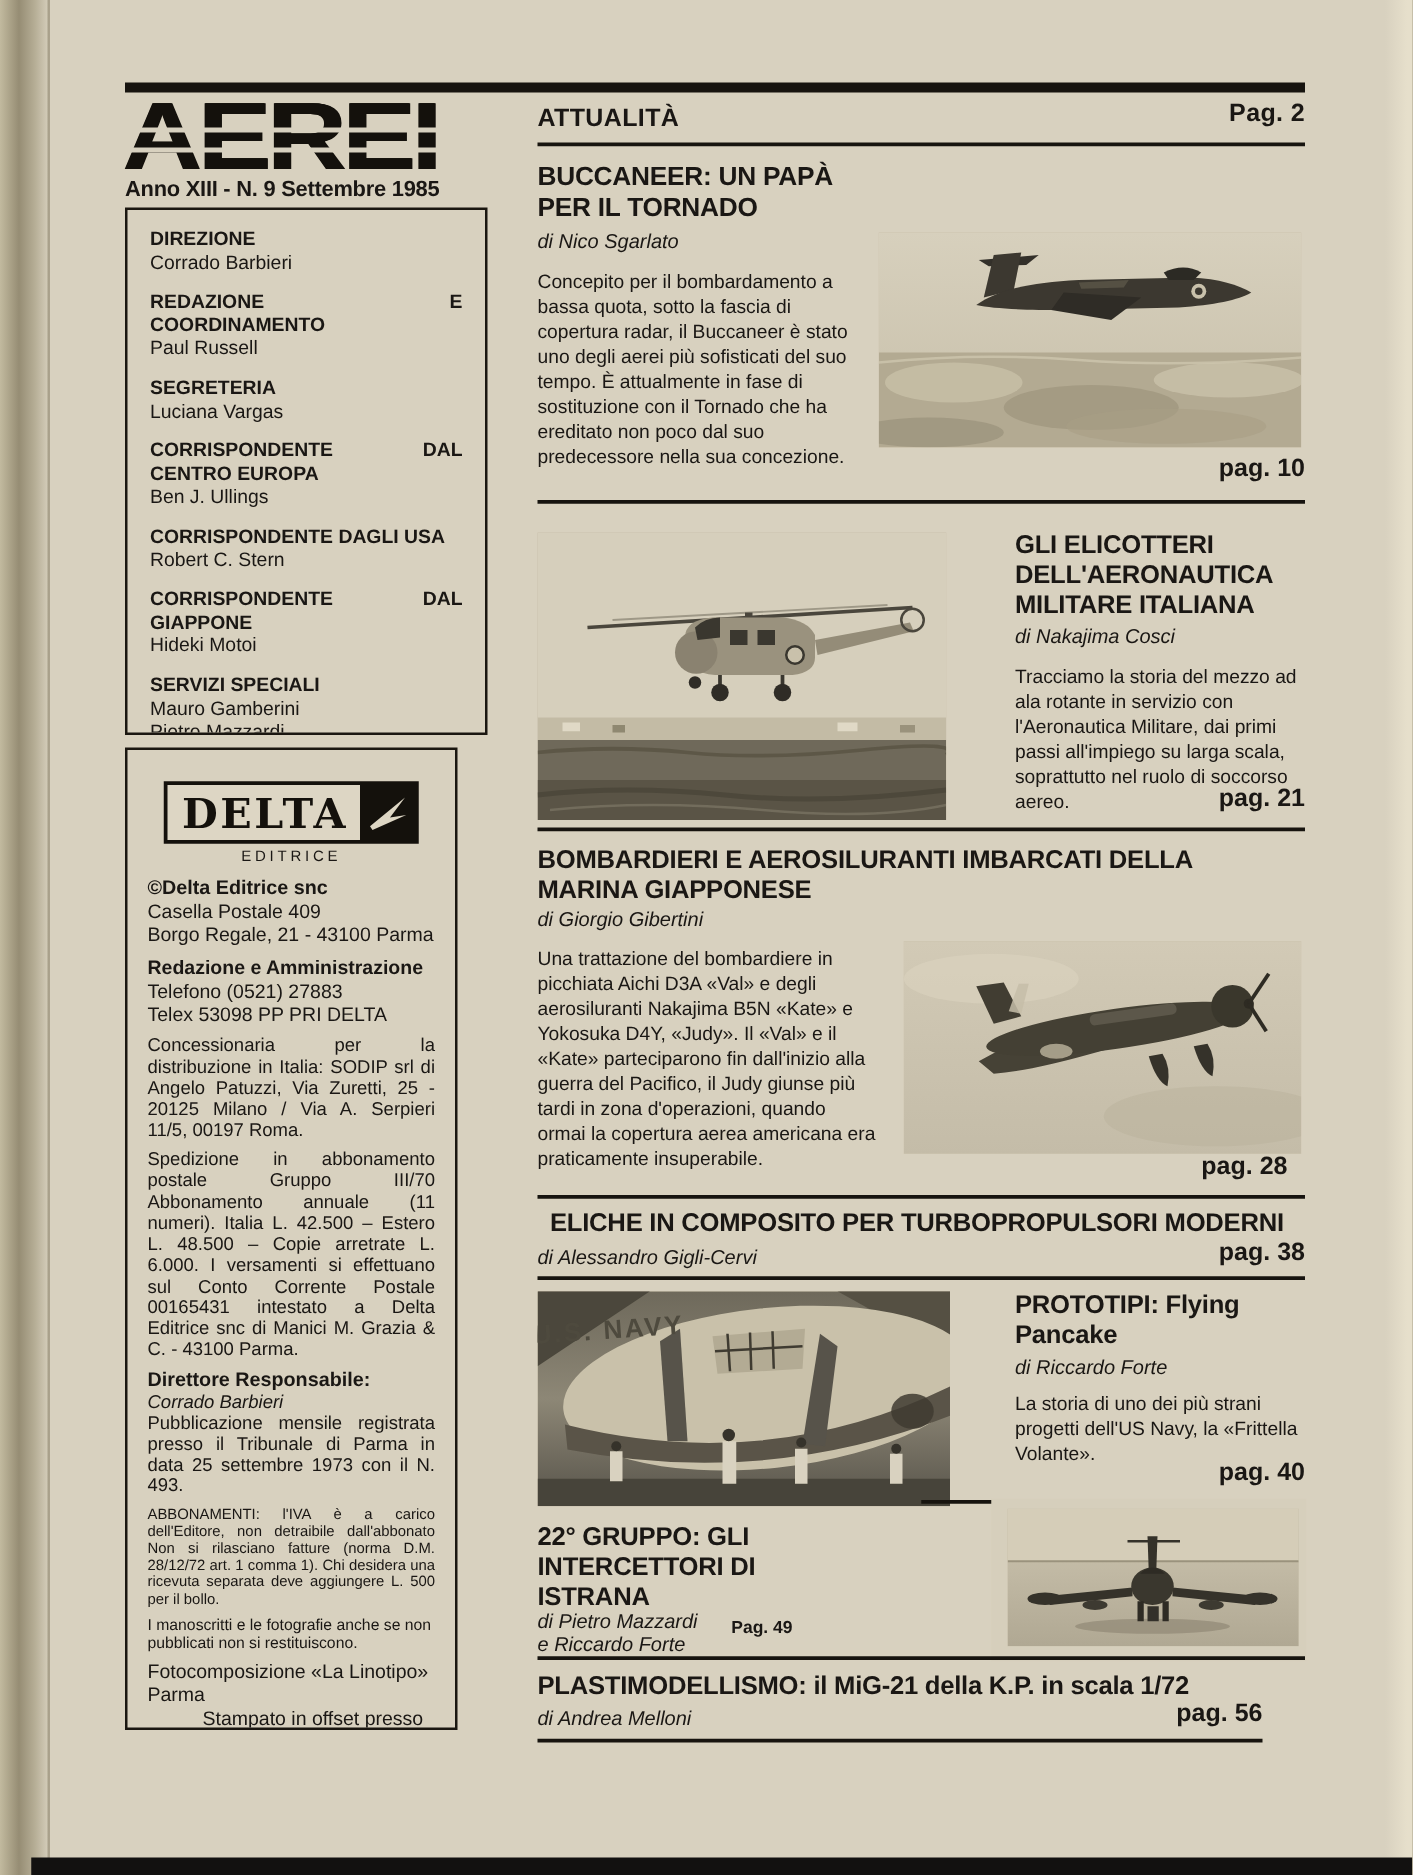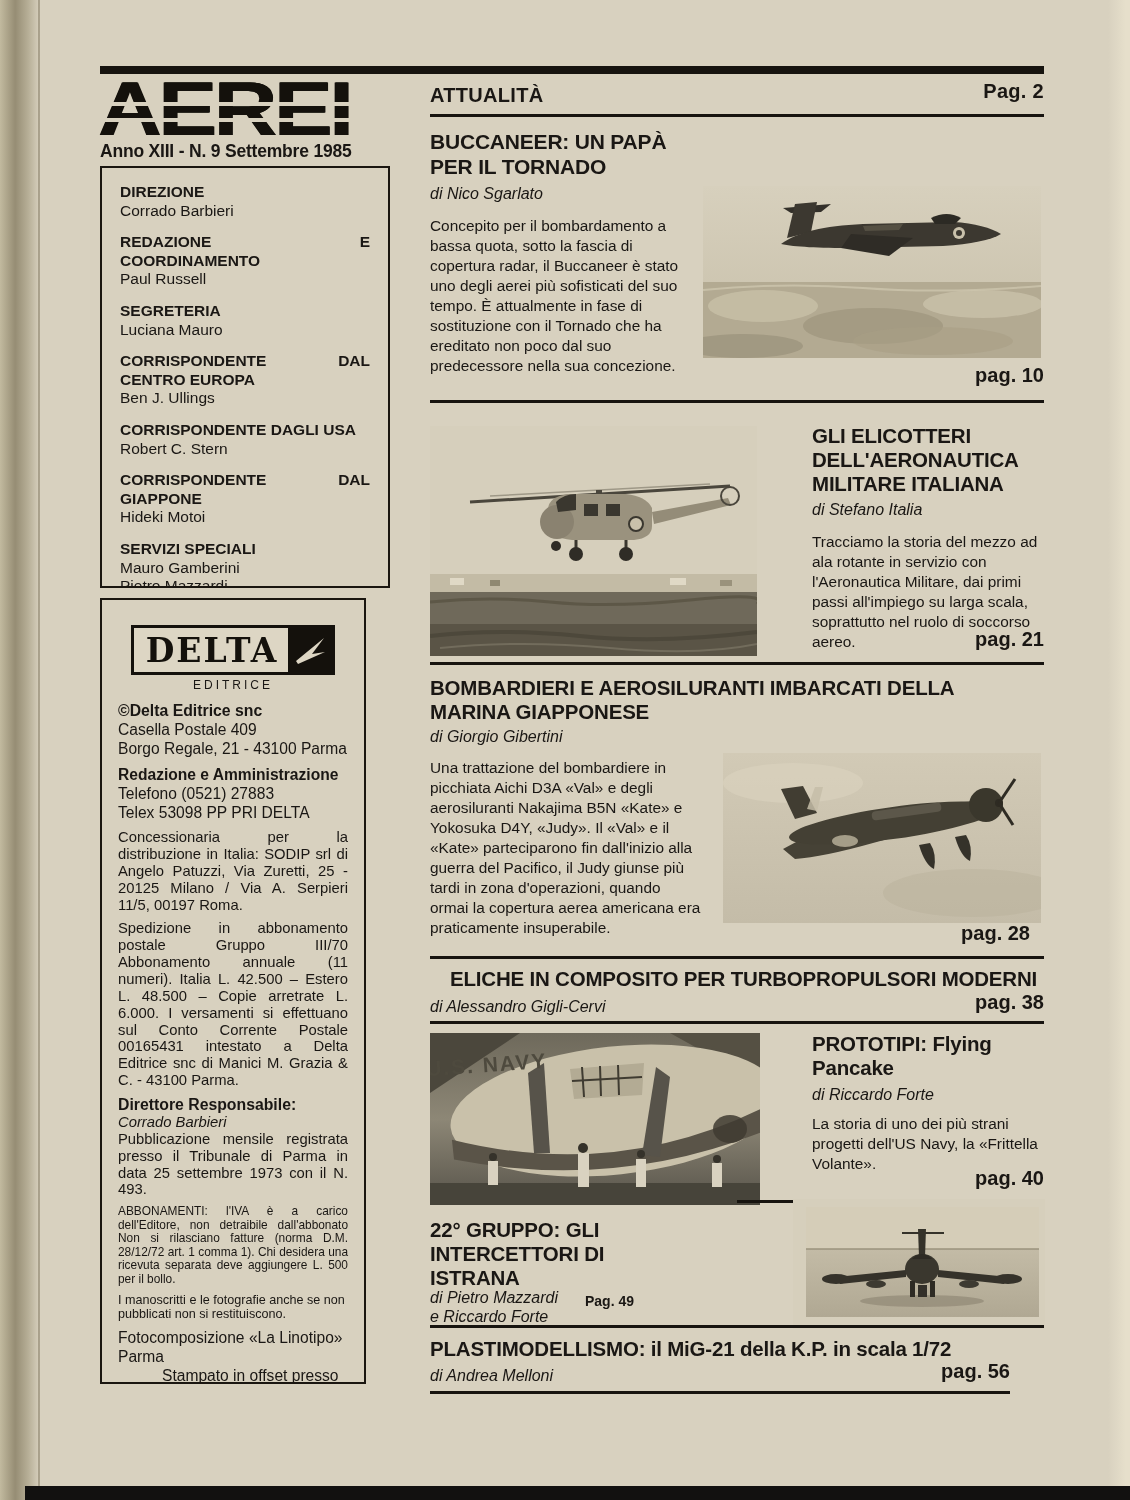--- a/index.html
+++ b/index.html
@@ -80,21 +80,21 @@
     <div class="staff-entry">
       <div class="staff-role">DIREZIONE</div>
       <div class="staff-name">Corrado Barbieri</div>
     </div>
     <div class="staff-entry">
       <div class="staff-role">REDAZIONE E COORDINAMENTO</div>
       <div class="staff-name">Paul Russell</div>
     </div>
     <div class="staff-entry">
       <div class="staff-role">SEGRETERIA</div>
-      <div class="staff-name">Luciana Mauro</div>
+      <div class="staff-name">Luciana Vargas</div>
     </div>
     <div class="staff-entry">
       <div class="staff-role">CORRISPONDENTE DAL CENTRO EUROPA</div>
       <div class="staff-name">Ben J. Ullings</div>
     </div>
     <div class="staff-entry">
       <div class="staff-role">CORRISPONDENTE DAGLI USA</div>
       <div class="staff-name">Robert C. Stern</div>
     </div>
     <div class="staff-entry">
@@ -208,21 +208,21 @@
       <rect x="176" y="78" width="14" height="12" fill="#3a372f"></rect>
       <circle cx="206" cy="98" r="7" fill="#c9c1ab" stroke="#3a372f" stroke-width="2"></circle>
       <line x1="146" y1="114" x2="146" y2="124" stroke="#3a372f" stroke-width="3"></line>
       <line x1="196" y1="114" x2="196" y2="124" stroke="#3a372f" stroke-width="3"></line>
       <circle cx="146" cy="128" r="7" fill="#2f2c26"></circle>
       <circle cx="196" cy="128" r="7" fill="#2f2c26"></circle>
       <circle cx="126" cy="120" r="5" fill="#2f2c26"></circle>
     </svg>
   </div>
   <div class="title" style="left:812px;top:424px;width:215px;">GLI ELICOTTERI DELL'AERONAUTICA MILITARE ITALIANA</div>
-  <div class="byline" style="left:812px;top:500px;">di Stefano Italia</div>
+  <div class="byline" style="left:812px;top:500px;">di Nakajima Cosci</div>
   <div class="summary" style="left:812px;top:532px;width:240px;">Tracciamo la storia del mezzo ad ala rotante in servizio con l'Aeronautica Militare, dai primi passi all'impiego su larga scala, soprattutto nel ruolo di soccorso aereo.</div>
   <div class="pageref" style="right:86px;top:628px;">pag. 21</div>
   <div class="rule" style="left:430px;top:662px;width:614px;height:3px;"></div>
 
   <div class="title" style="left:430px;top:676px;width:560px;">BOMBARDIERI E AEROSILURANTI IMBARCATI DELLA MARINA GIAPPONESE</div>
   <div class="byline" style="left:430px;top:727px;">di Giorgio Gibertini</div>
   <div class="summary" style="left:430px;top:758px;width:272px;">Una trattazione del bombardiere in picchiata Aichi D3A «Val» e degli aerosiluranti Nakajima B5N «Kate» e Yokosuka D4Y, «Judy». Il «Val» e il «Kate» parteciparono fin dall'inizio alla guerra del Pacifico, il Judy giunse più tardi in zona d'operazioni, quando ormai la copertura aerea americana era praticamente insuperabile.</div>
   <div class="photo" style="left:723px;top:753px;width:318px;height:170px;">
     <svg width="318" height="170" viewBox="0 0 318 170">
       <defs>
@@ -246,21 +246,21 @@
       <line x1="276" y1="50" x2="292" y2="26" stroke="#2e2b23" stroke-width="3"></line>
       <line x1="276" y1="50" x2="290" y2="72" stroke="#2e2b23" stroke-width="3"></line>
       <path d="M196,92 q6,20 15,24 q3,-15 -4,-26 Z" fill="#35322a"></path>
       <path d="M232,84 q6,20 15,24 q3,-15 -4,-26 Z" fill="#35322a"></path>
       <ellipse cx="122" cy="88" rx="13" ry="6" fill="#bdb49e" opacity="0.8"></ellipse>
     </svg>
   </div>
   <div class="pageref" style="right:100px;top:922px;">pag. 28</div>
   <div class="rule" style="left:430px;top:956px;width:614px;height:3px;"></div>
 
-  <div class="title" style="left:450px;top:967px;width:610px;">ELICHE IN COMPOSITO PER TURBOPROPULSORI MODERNI</div>
+  <div class="title" style="left:440px;top:967px;width:610px;">ELICHE IN COMPOSITO PER TURBOPROPULSORI MODERNI</div>
   <div class="byline" style="left:430px;top:997px;">di Alessandro Gigli-Cervi</div>
   <div class="pageref" style="right:86px;top:991px;">pag. 38</div>
   <div class="rule" style="left:430px;top:1021px;width:614px;height:3px;"></div>
 
   <div class="photo" style="left:430px;top:1033px;width:330px;height:172px;">
     <svg width="330" height="172" viewBox="0 0 330 172">
       <defs>
         <linearGradient id="bg5" x1="0" y1="0" x2="0" y2="1">
           <stop offset="0" stop-color="#6e695b"></stop>
             <stop offset="0.5" stop-color="#8d8776"></stop>

